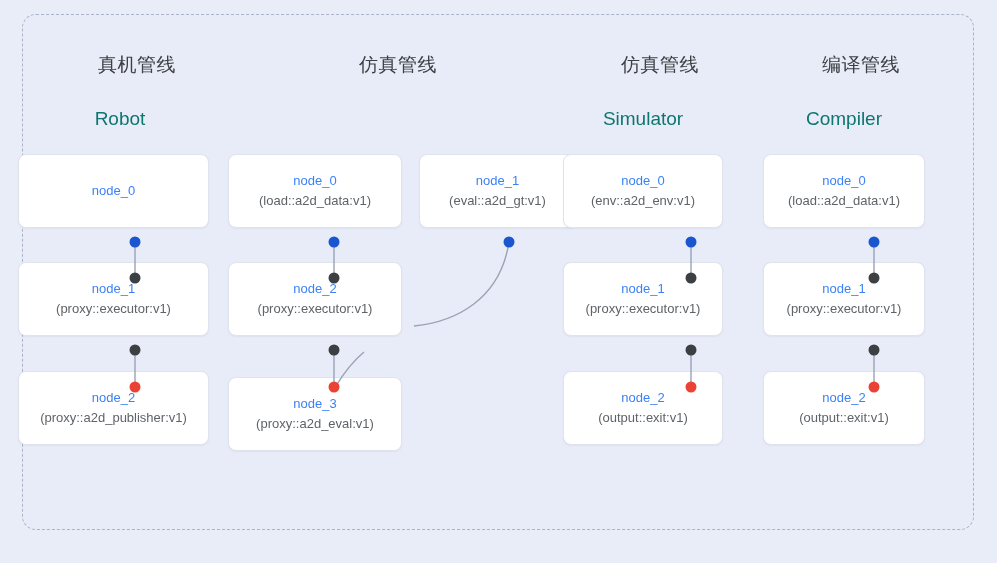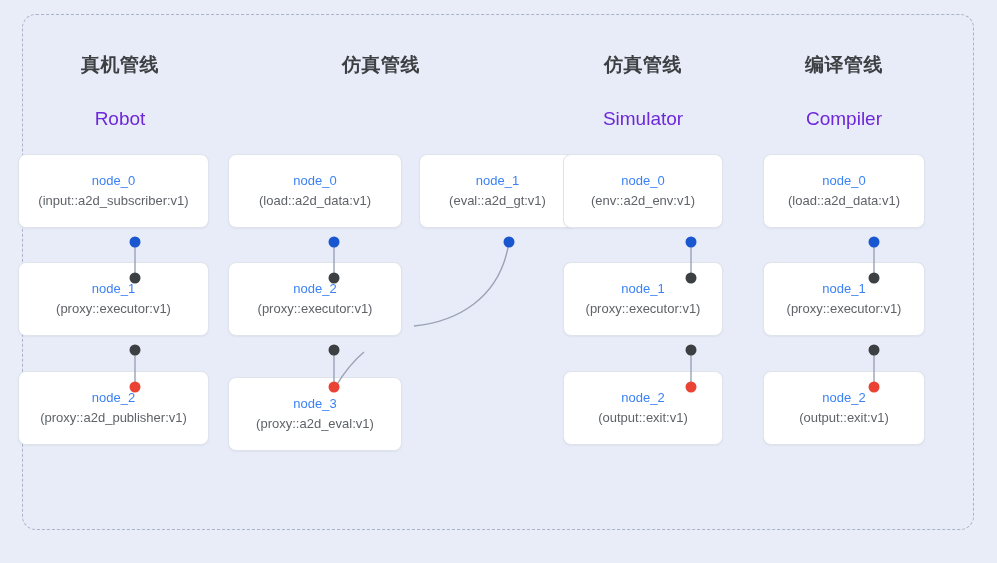--- a/index.html
+++ b/index.html
@@ -34,33 +34,34 @@
     position: absolute;
     top: 0;
     height: 100%;
   }
   .col-title {
     position: absolute;
     top: 52px;
     width: 100%;
     text-align: center;
     font-size: 19px;
-    font-weight: bold;
+    font-weight: normal;
     color: #3c4043;
     letter-spacing: 0.5px;
     white-space: nowrap;
+    margin-left: 17px;
   }
   .col-subtitle {
     position: absolute;
     top: 108px;
     width: 100%;
     text-align: center;
     font-size: 19px;
     font-weight: normal;
-    color: #6d28d9;
+    color: #0f766e;
     white-space: nowrap;
   }
   .node-card {
     position: absolute;
     box-sizing: border-box;
     background: #ffffff;
     border: 1px solid #dfe3ec;
     border-radius: 8px;
     display: flex;
     flex-direction: column;
@@ -111,21 +112,20 @@
 <div id="canvas">
 
   <div class="dashed-frame"></div>
 
   <div class="column" style="left:0px; width:240px;">
     <div class="col-title">真机管线</div>
     <div class="col-subtitle">Robot</div>
 
     <div class="node-card" style="left:18px; top:154px; width:191px; height:74px;">
       <div class="node-name">node_0</div>
-      <div class="node-type">(input::a2d_subscriber:v1)</div>
     </div>
 
     <div class="node-card" style="left:18px; top:262px; width:191px; height:74px;">
       <div class="node-name">node_1</div>
       <div class="node-type">(proxy::executor:v1)</div>
     </div>
 
     <div class="node-card" style="left:18px; top:371px; width:191px; height:74px;">
       <div class="node-name">node_2</div>
       <div class="node-type">(proxy::a2d_publisher:v1)</div>

